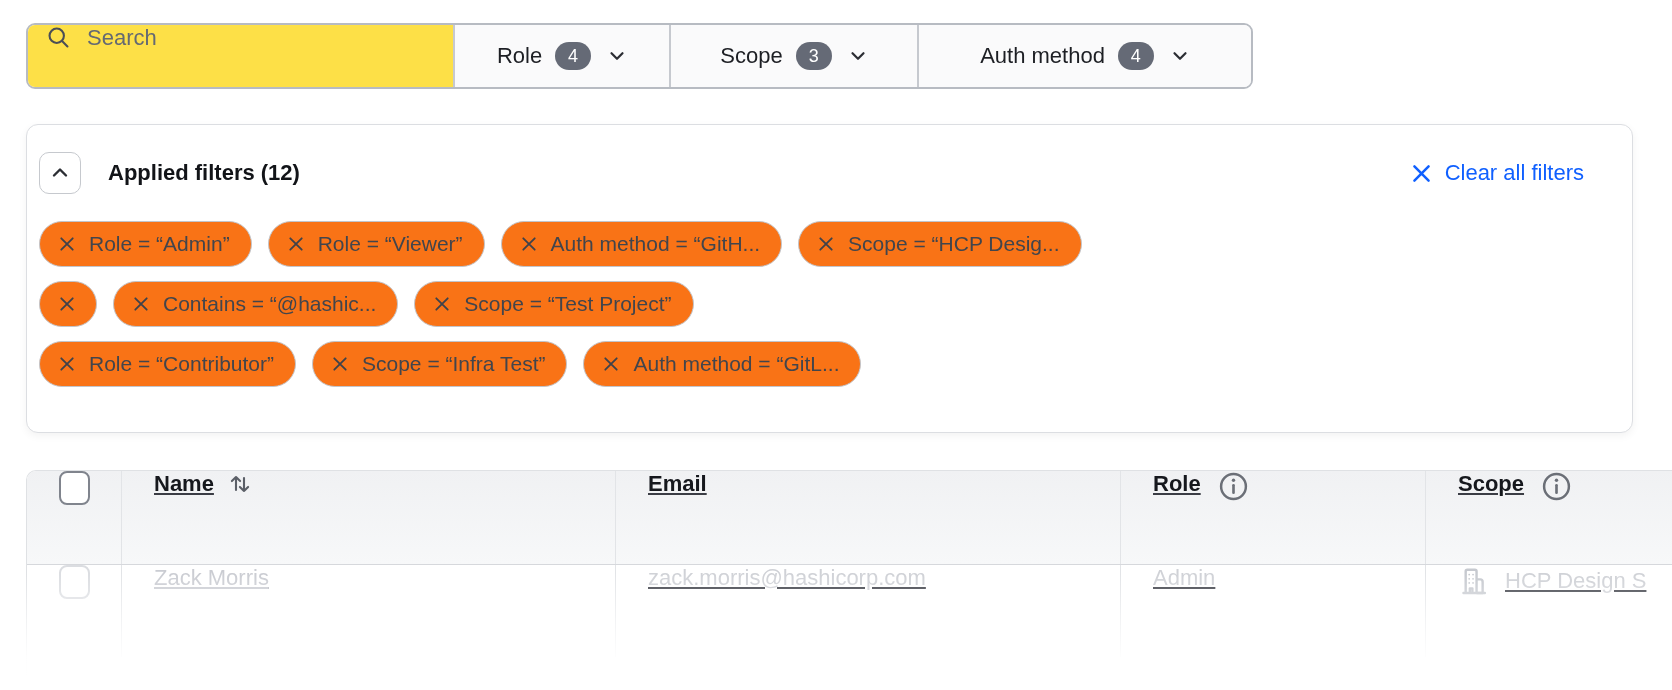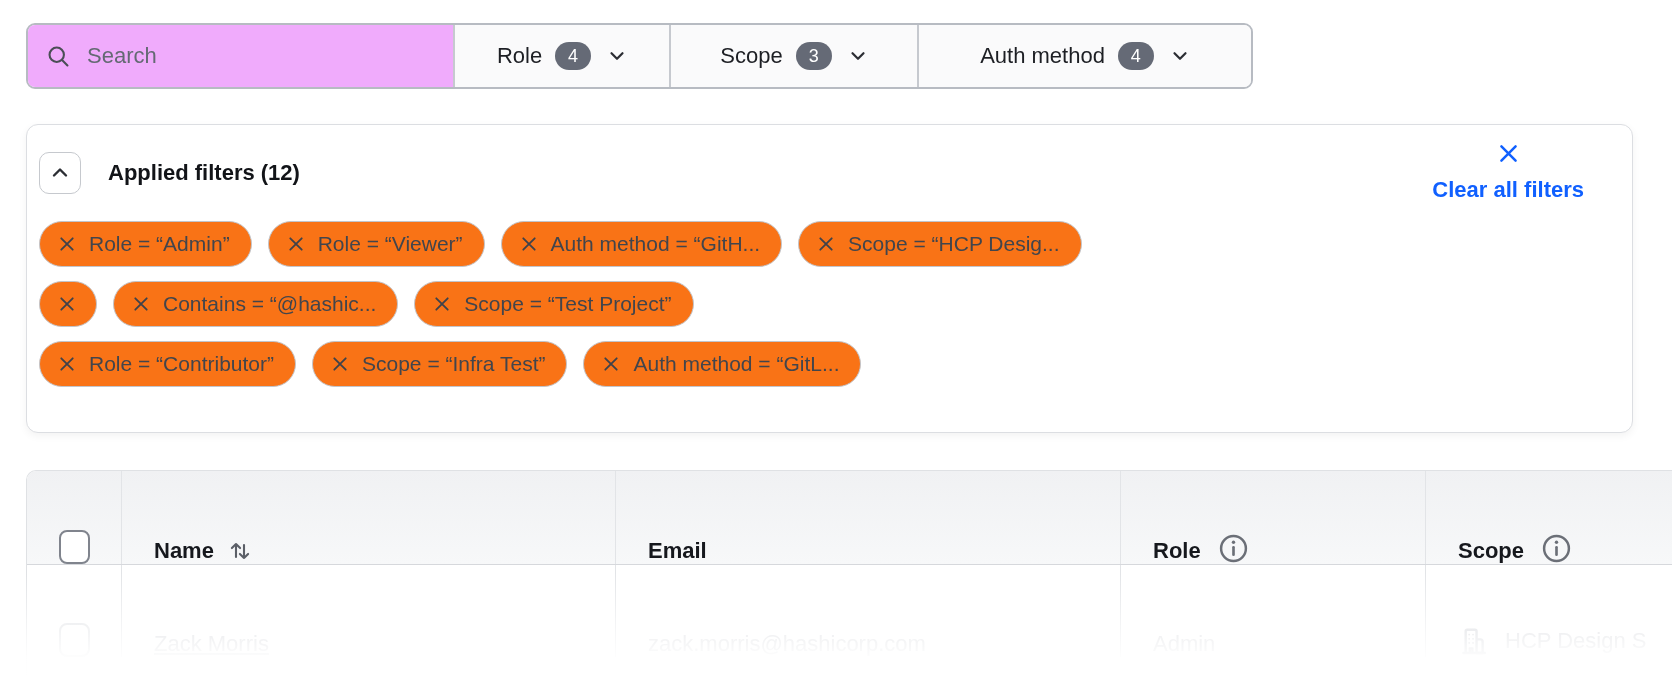--- a/index.html
+++ b/index.html
@@ -9,22 +9,22 @@
 
   
   .filterbar {
     position: absolute; left: 26px; top: 23px;
     width: 1227px; height: 66px;
     display: flex; align-items: stretch;
     border: 2px solid #b7bbc2; border-radius: 9px;
     background: #fff; overflow: hidden;
   }
   .search-seg {
-    width: 425px; display: flex; align-items: center; gap: 16px;
-    padding: 0 18px; background: #f0abfc;
+    width: 425px; display: flex; align-items: flex-start; gap: 16px;
+    padding: 0 18px; background: #fde047;
   }
   .search-seg svg { flex: none; }
   .search-input {
     border: none; outline: none; flex: 1; min-width: 0;
     font-family: inherit; font-size: 22px; color: #3b3d45; background: transparent;
   }
   .search-input::placeholder { color: #646973; opacity: 1; }
   .dd-seg {
     display: flex; align-items: center; justify-content: center; gap: 13px;
     background: #fafafb; border: none; border-left: 2px solid #c6c9cf;
@@ -52,21 +52,21 @@
   }
   .collapse-btn {
     width: 42px; height: 42px; border: 1.5px solid #c6c9ce; border-radius: 10px;
     background: #fff; display: flex; align-items: center; justify-content: center;
     cursor: pointer; flex: none;
   }
   .panel-title { font-size: 22px; font-weight: 700; color: #121418; margin-left: 27px; }
   .clear-all {
     margin-left: auto; margin-right: 26px;
     display: flex; align-items: center; gap: 13px; cursor: pointer;
-    color: #1060ff; font-size: 22px; font-weight: 700; text-decoration: none; flex-direction: column;
+    color: #1060ff; font-size: 22px; font-weight: 400; text-decoration: none;
   }
   .chip-row { display: flex; gap: 16px; margin-bottom: 14px; }
   .chip {
     display: inline-flex; align-items: center; gap: 14px; height: 46px;
     border: 1.5px solid #c2c5cb; border-radius: 24px;
     padding: 0 21px 0 19px; background: #f97316;
     font-size: 21px; color: #42454c; white-space: nowrap;
   }
   .chip .x-btn { display: flex; align-items: center; cursor: pointer; }
 
@@ -76,21 +76,21 @@
     border-top: 1.5px solid #dfe1e4; border-left: 1.5px solid #dfe1e4;
     border-radius: 10px 0 0 0; overflow: hidden; height: 220px;
   }
   .thead {
     display: flex; height: 94px;
     background: linear-gradient(#f0f1f3, #f7f8f9);
     border-bottom: 1.5px solid #d6d8dc;
   }
   .trow { display: flex; height: 92px; background: #fff; }
   .cell {
-    display: flex; align-items: flex-end; padding: 0 0 0 32px; flex: none;
+    display: flex; align-items: flex-start; padding: 0 0 0 32px; flex: none; text-decoration: underline;
   }
   .cell + .cell { border-left: 1.5px solid #e2e4e7; }
   .col-check { width: 94px; justify-content: center; padding: 0; }
   .col-name  { width: 494px; }
   .col-email { width: 505px; }
   .col-role  { width: 305px; }
   .col-scope { width: 476px; }
   .th-label { font-size: 22px; font-weight: 700; color: #16181d; }
   .th-sort { display: flex; align-items: center; gap: 15px; cursor: pointer; background: none; border: none; padding: 0; font-family: inherit; }
   .info-btn { margin-left: 17px; display: flex; align-items: center; background: none; border: none; padding: 0; cursor: pointer; }

